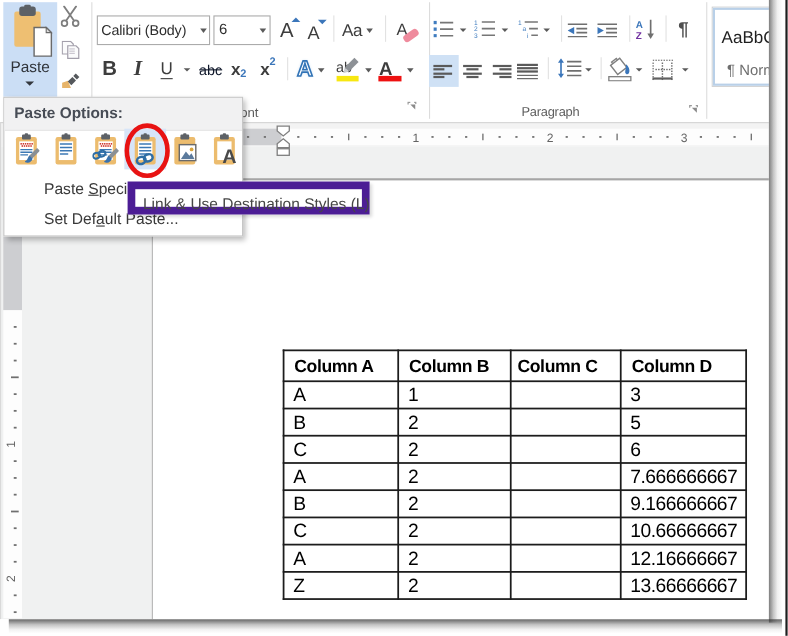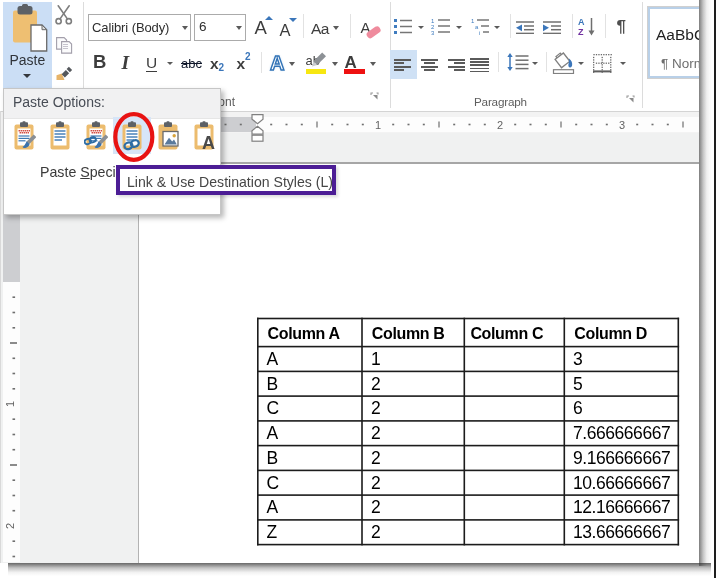--- a/index.html
+++ b/index.html
@@ -363,21 +363,21 @@
       <text x="323" y="178.6" font-family="Liberation Sans" font-size="17.5" fill="#000" letter-spacing="-0.45">10.66666667</text>
       <text x="16.5" y="203.3" font-family="Liberation Sans" font-size="17.5" fill="#000">A</text>
       <text x="121" y="203.3" font-family="Liberation Sans" font-size="17.5" fill="#000">2</text>
       <text x="323" y="203.3" font-family="Liberation Sans" font-size="17.5" fill="#000" letter-spacing="-0.45">12.16666667</text>
       <text x="16.5" y="228.1" font-family="Liberation Sans" font-size="17.5" fill="#000">Z</text>
       <text x="121" y="228.1" font-family="Liberation Sans" font-size="17.5" fill="#000">2</text>
       <text x="323" y="228.1" font-family="Liberation Sans" font-size="17.5" fill="#000" letter-spacing="-0.45">13.66666667</text>
     </svg>
 <div style="position:absolute;left:2.5px;top:87.5px;width:218px;height:127.5px;background:#fff;border:1px solid #c6c6c6;box-shadow:3px 3px 5px rgba(0,0,0,0.28);">
 <div style="position:absolute;left:0px;top:0px;width:216px;height:30px;background:#f1f1f2;border-bottom:1px solid #e6e6e6;"></div>
-<div style="position:absolute;left:9.5px;top:6.5px;font-family:'Liberation Sans',sans-serif;font-size:14px;color:#474c55;font-weight:normal;white-space:nowrap;line-height:1;">Paste Options:</div>
+<div style="position:absolute;left:9.5px;top:6.5px;font-family:'Liberation Sans',sans-serif;font-size:14px;color:#474c55;font-weight:bold;white-space:nowrap;line-height:1;">Paste Options:</div>
 <div style="position:absolute;left:109px;top:28px;width:38px;height:37.5px;background:#d7e5f8;"></div>
 </div>
 <svg style="position:absolute;left:12px;top:120.5px;" width="24" height="31" viewBox="0 0 24 31">
       <rect x="2.5" y="3.5" width="19" height="25" rx="2" fill="#ecbc6e"></rect>
       <rect x="8" y="1.3" width="8" height="4.6" rx="1" fill="#5d6166"></rect>
       <rect x="10.5" y="0.2" width="3" height="2" rx="0.8" fill="#5d6166"></rect>
       <rect x="5.5" y="7.5" width="13" height="17" fill="#fff"></rect>
       <rect x="6.6" y="9.0" width="1.3" height="1.5" fill="#cf3a2f"></rect>
       <rect x="8.6" y="9.0" width="1.3" height="1.5" fill="#cf3a2f"></rect>
       <rect x="10.6" y="9.0" width="1.3" height="1.5" fill="#cf3a2f"></rect>
@@ -466,23 +466,24 @@
       <polygon points="8.5,23.5 13,16.8 16.2,20.6 18,18.4 20.8,23.5" fill="#5b7a9c"></polygon>
     </svg>
 <svg style="position:absolute;left:192px;top:120.5px;" width="24" height="31" viewBox="0 0 24 31">
       <rect x="2.5" y="3.5" width="19" height="25" rx="2" fill="#ecbc6e"></rect>
       <rect x="8" y="1.3" width="8" height="4.6" rx="1" fill="#5d6166"></rect>
       <rect x="10.5" y="0.2" width="3" height="2" rx="0.8" fill="#5d6166"></rect>
       <rect x="5.5" y="7.5" width="13" height="17" fill="#fff"></rect>
       <text x="10" y="27.5" font-family="Liberation Sans" font-size="18" font-weight="bold" fill="#4a4a4a">A</text>
     </svg>
 <div style="position:absolute;left:40px;top:164.5px;font-family:'Liberation Sans',sans-serif;font-size:14.2px;color:#3a3a3a;font-weight:normal;white-space:nowrap;line-height:1;">Paste <span style="text-decoration:underline;">S</span>pecial...</div>
+<div style="position:absolute;left:40px;top:192.5px;font-family:'Liberation Sans',sans-serif;font-size:14.2px;color:#3a3a3a;font-weight:normal;white-space:nowrap;line-height:1;">Set Def<span style="text-decoration:underline;">a</span>ult Paste...</div>
 <svg style="position:absolute;left:111px;top:110px;" width="46" height="55" viewBox="0 0 46 55">
       <ellipse cx="22.8" cy="27" rx="18.5" ry="22.8" fill="none" stroke="#e81313" stroke-width="4.2"></ellipse>
     </svg>
-<div style="position:absolute;left:115.5px;top:164.5px;width:220px;height:30px;background:#fff;border:4px solid #4c1d95;box-shadow:2px 2px 3px rgba(0,0,0,0.15);">
+<div style="position:absolute;left:115.5px;top:164.5px;width:220px;height:30px;background:#fff;border:7px solid #4c1d95;box-shadow:2px 2px 3px rgba(0,0,0,0.15);">
       <div style="position:absolute;left:7.5px;top:5.5px;font-family:'Liberation Sans',sans-serif;font-size:14.1px;color:#464646;white-space:nowrap;">Link &amp; Use Destination Styles (L)</div>
     </div>
 <div style="position:absolute;left:0px;top:111px;width:1px;height:452px;background:#d9d9d9;"></div>
 </div>
 <div style="position:absolute;left:699px;top:0;width:12px;height:566px;background:linear-gradient(to right, rgba(45,45,45,0.62), rgba(90,90,90,0.35) 35%, rgba(150,150,150,0.15) 65%, rgba(200,200,200,0.02));"></div>
 <div style="position:absolute;left:8px;top:563px;width:703px;height:13px;background:linear-gradient(to bottom, rgba(45,45,45,0.72), rgba(100,100,100,0.38) 38%, rgba(160,160,160,0.14) 72%, rgba(220,220,220,0.0));"></div>
 <div style="position:absolute;left:711px;top:0;width:5px;height:578px;background:#fff;"></div>
 <div style="position:absolute;left:713.8px;top:0;width:2.2px;height:578px;background:#1e1e1e;"></div>
 </body></html>

